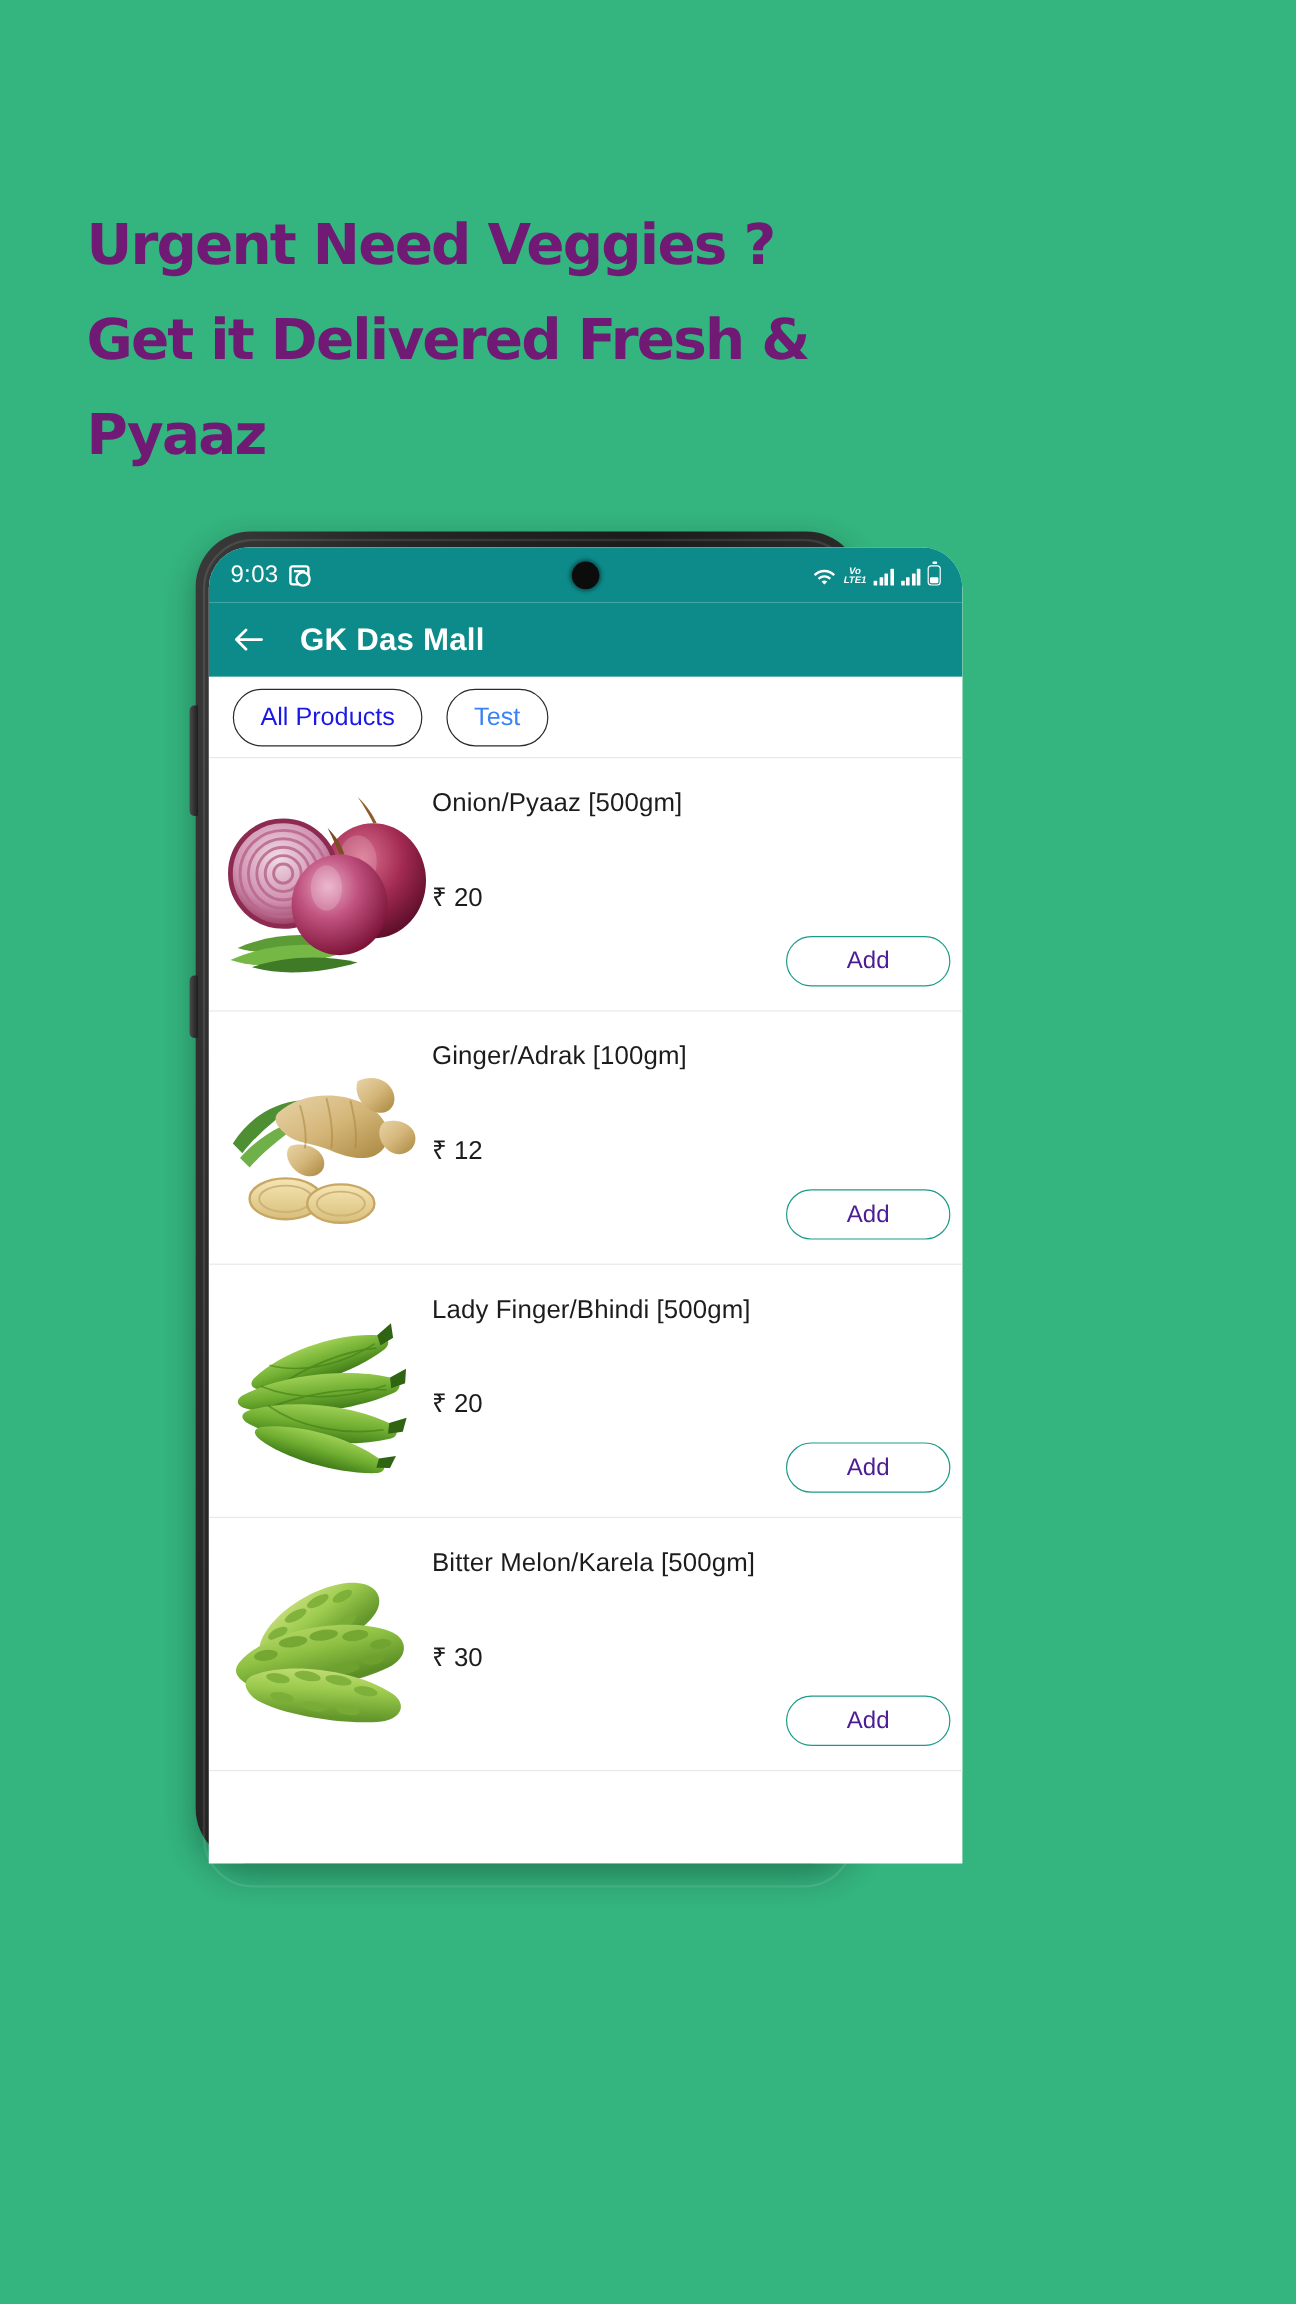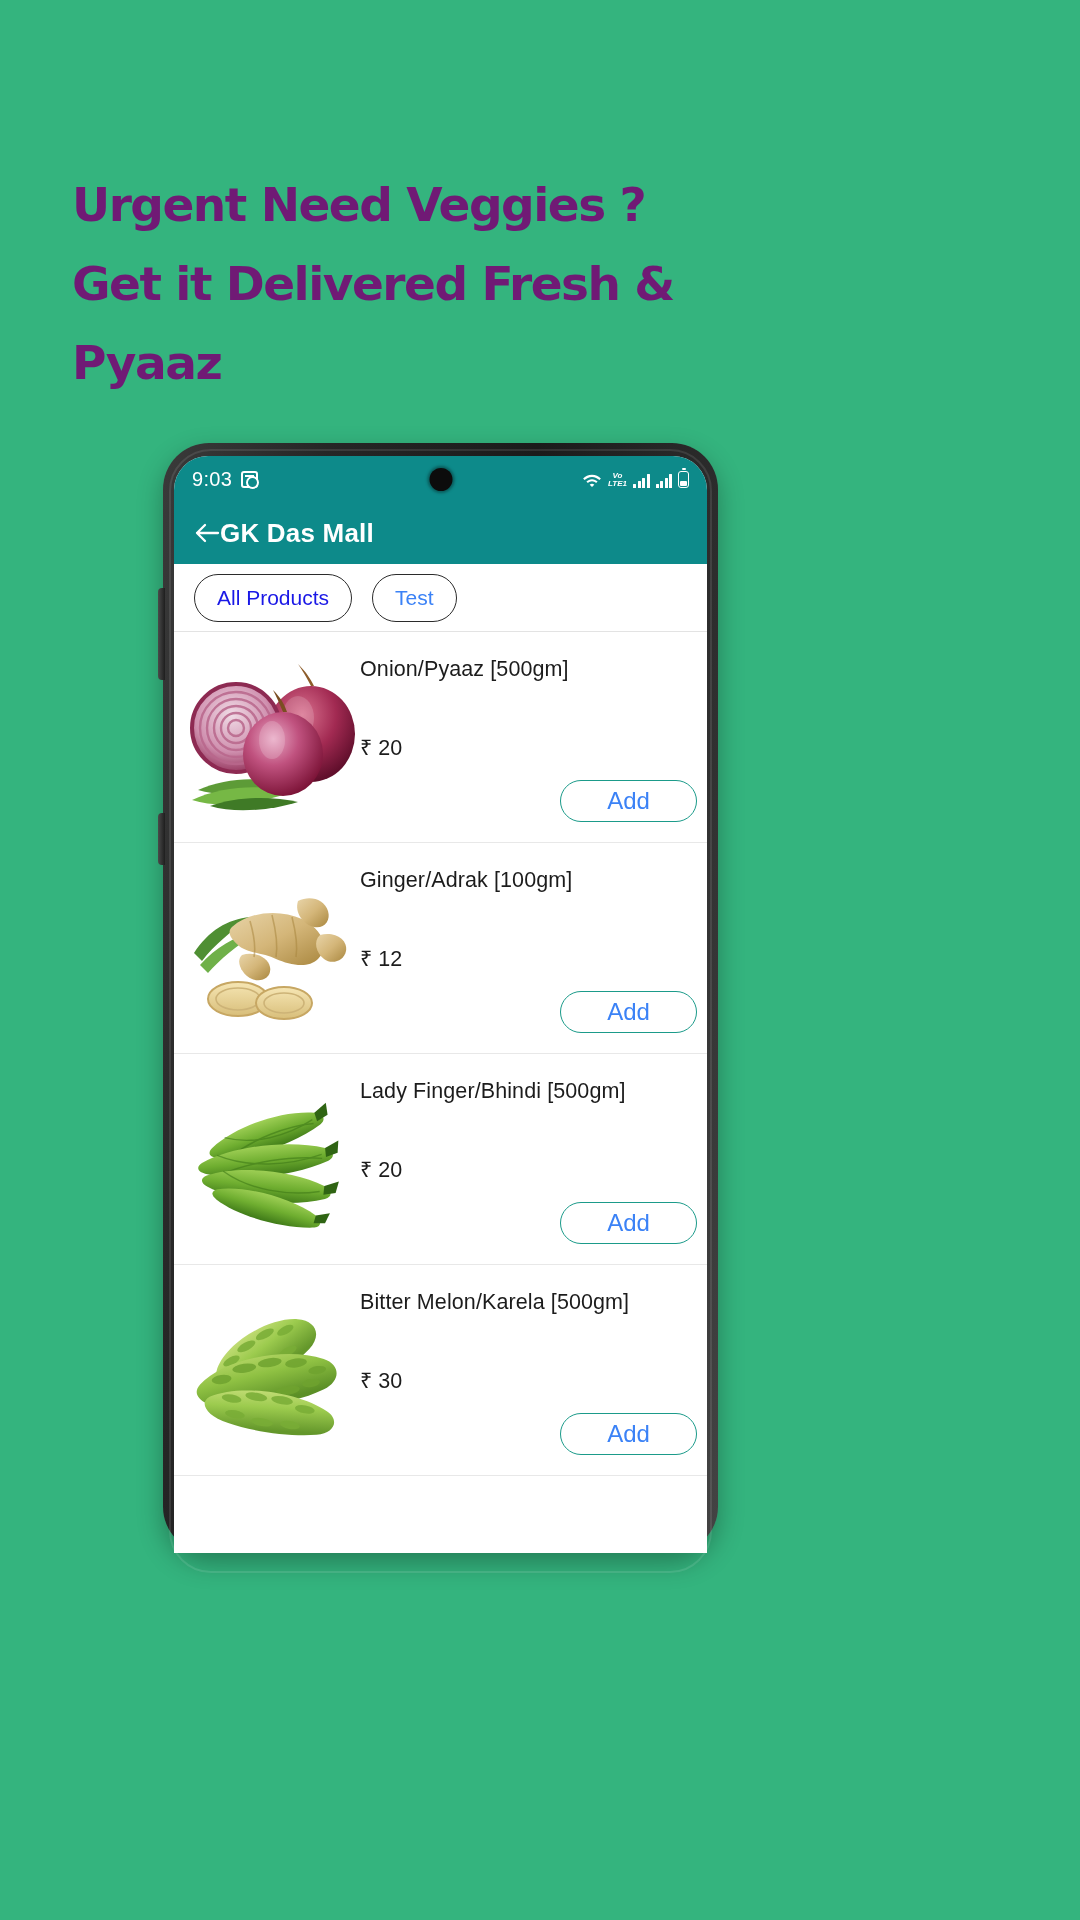--- a/index.html
+++ b/index.html
@@ -53,21 +53,21 @@
   }
   .btn-pwr {
     position:absolute; left:-5px; top:370px;
     width:7px; height:52px;
     background:linear-gradient(90deg,#4a4a4a,#1e1e1e);
     border-radius:4px 0 0 4px;
   }
 
   .screen {
     position:relative;
-    width:533px; height:1097px;
+    width:628px; height:1097px;
     background:#ffffff;
     border-radius:34px 34px 0 0;
     overflow:hidden;
   }
 
   
   .statusbar {
     position:relative;
     height:46px;
     background:#0d8a8a;
@@ -130,20 +130,21 @@
     content:""; position:absolute; left:1px; right:1px; bottom:1px;
     height:5px; background:#fff; border-radius:1px;
   }
 
   
   .appbar {
     height:62px;
     background:#0d8a8a;
     display:flex; align-items:center;
     padding:0 20px;
+    gap:30px;
   }
   .back-arrow { width:26px; height:26px; flex:none; }
   .appbar-title {
     color:#ffffff;
     font-size:26px;
     font-weight:bold;
     letter-spacing:.2px;
   }
 
   
@@ -193,22 +194,22 @@
     color:#1c1c1c;
     margin-top:50px;
   }
   .add-btn {
     position:absolute;
     right:10px; bottom:2px;
     width:137px; height:42px;
     border:1.6px solid #1b9b8a;
     border-radius:24px;
     background:#ffffff;
-    color:#3b82f6;
-    font-size:24px;
+    color:#4c1d95;
+    font-size:20px;
     display:flex; align-items:center; justify-content:center;
   }
 
   
   svg { display:block; }
 </style>
 </head>
 <body>
 
 <div class="promo">

